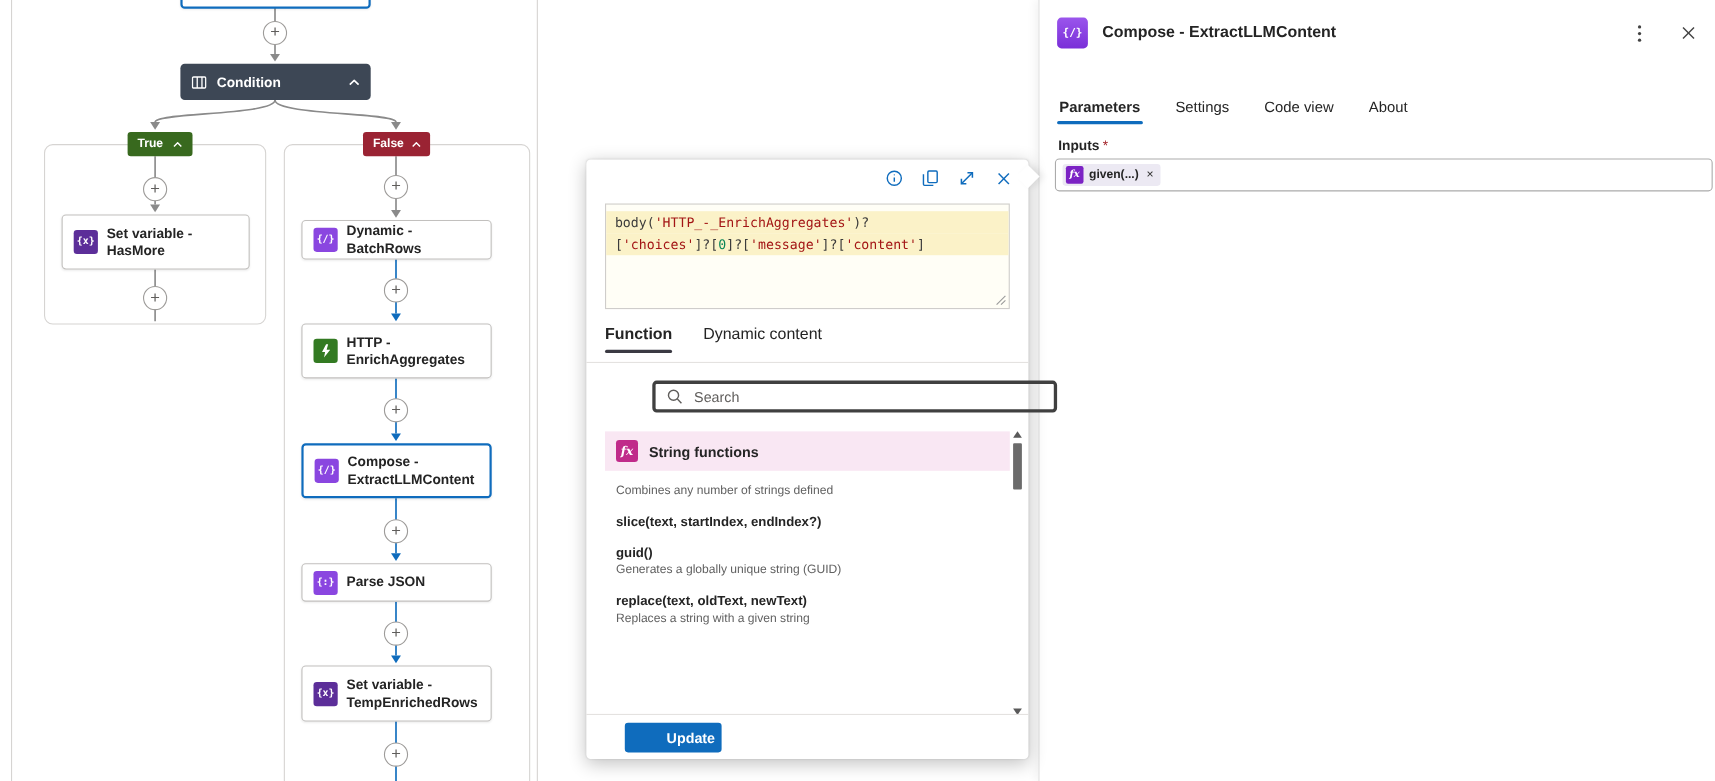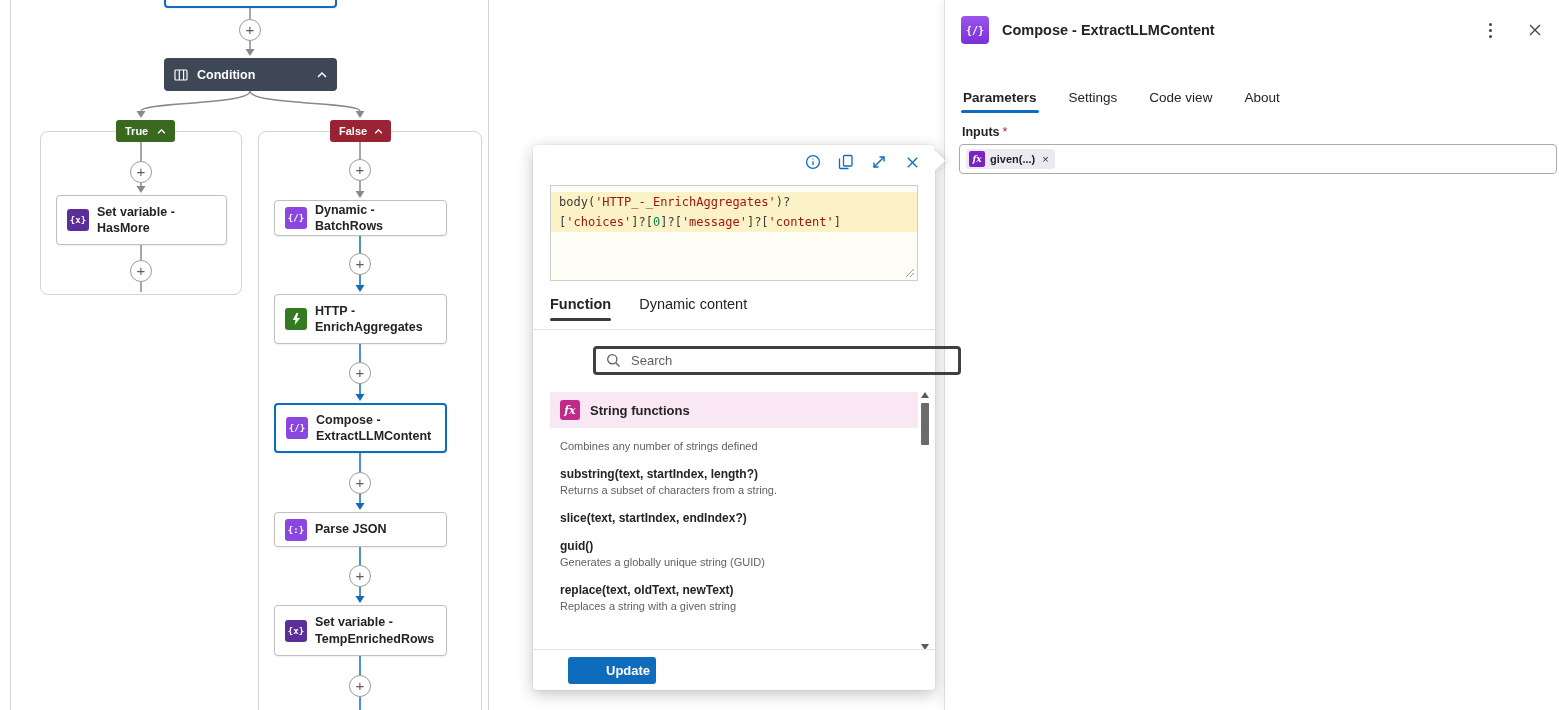--- a/index.html
+++ b/index.html
@@ -291,24 +291,20 @@
 
   <div class="fn-list">
     <div class="fn-cat">
       <span class="fx-badge">fx</span>
       <span class="fn-cat-label">String functions</span>
     </div>
     <div class="fn-item">
       <div class="fn-desc">Combines any number of strings defined</div>
     </div>
     <div class="fn-item">
-      <div class="fn-name">substring(text, startIndex, length?)</div>
-      <div class="fn-desc">Returns a subset of characters from a string.</div>
-    </div>
-    <div class="fn-item">
       <div class="fn-name">slice(text, startIndex, endIndex?)</div>
     </div>
     <div class="fn-item">
       <div class="fn-name">guid()</div>
       <div class="fn-desc">Generates a globally unique string (GUID)</div>
     </div>
     <div class="fn-item">
       <div class="fn-name">replace(text, oldText, newText)</div>
       <div class="fn-desc">Replaces a string with a given string</div>
     </div>

